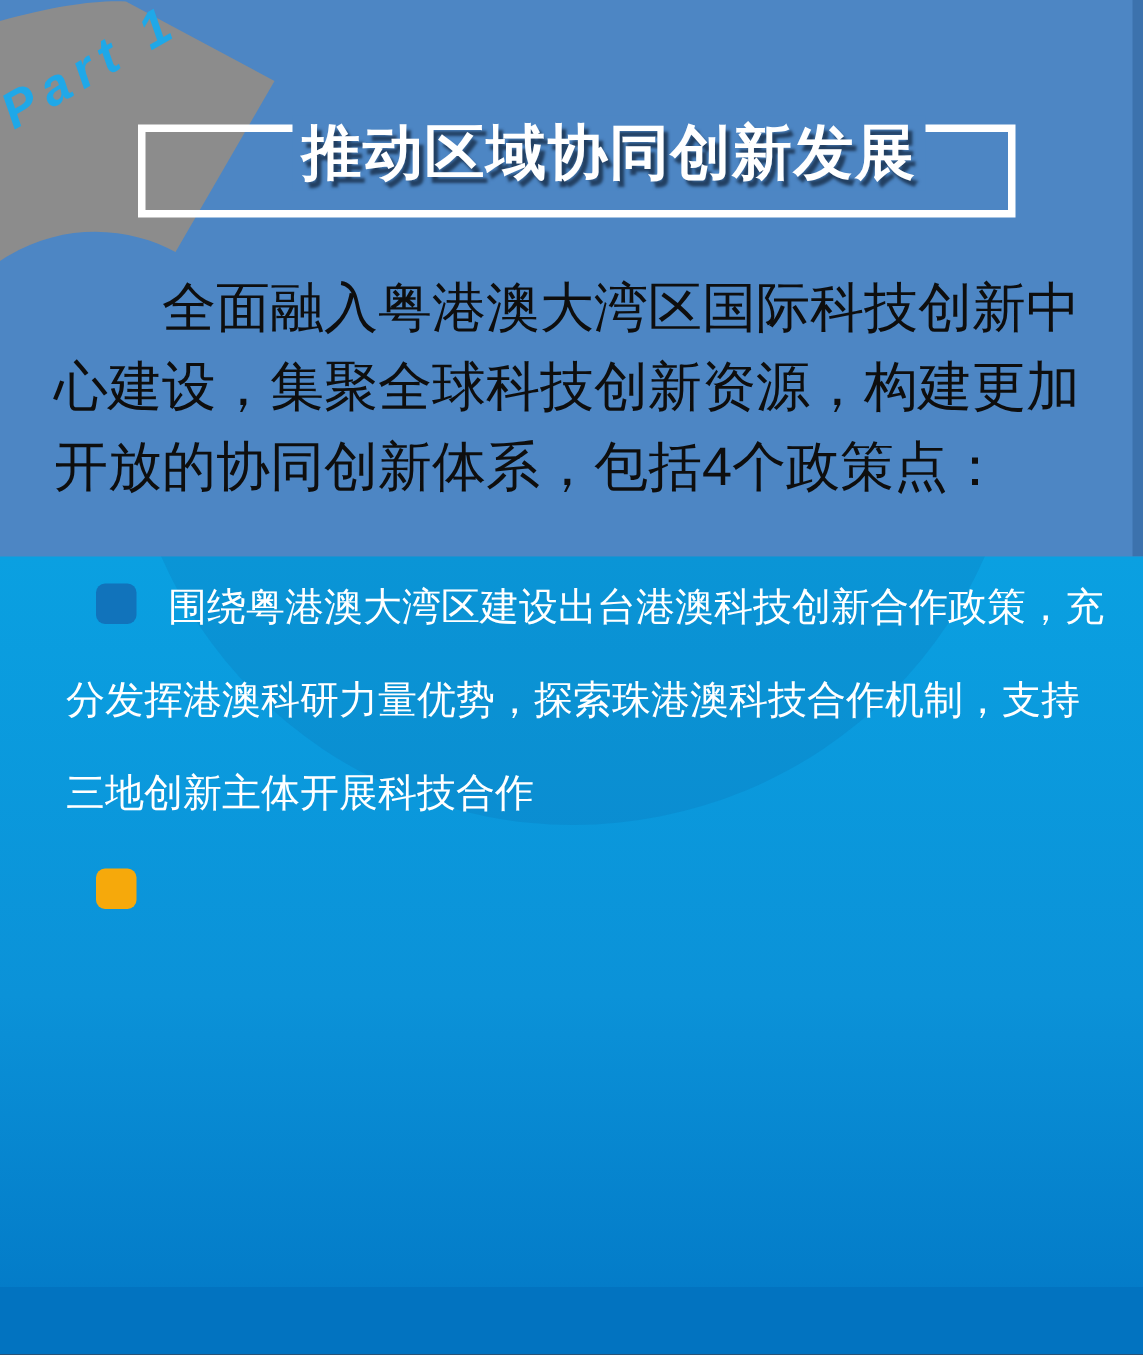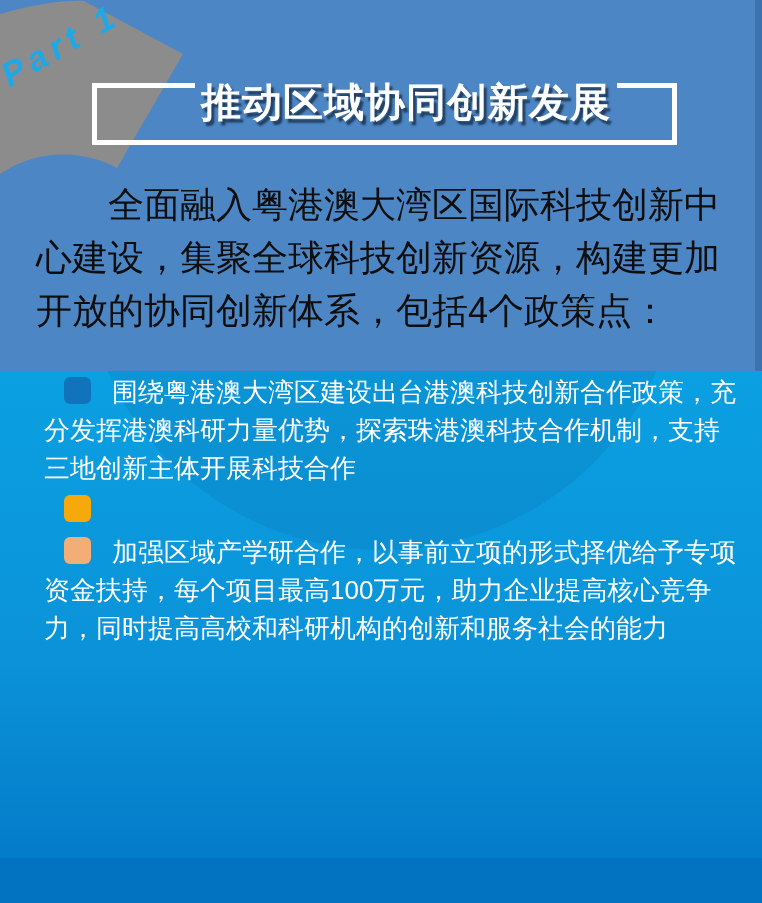--- a/index.html
+++ b/index.html
@@ -65,21 +65,21 @@
   .footer-band{
     position:absolute;left:0;bottom:0;width:762px;height:45px;
     background:#0273c0;z-index:0;
   }
   .policy-list{
     position:relative;z-index:1;
     padding:2px 20px 0 44px;
   }
   .policy-item{
     margin:0 0 4px 0;
-    font-size:26px;line-height:38px;
+    font-size:26px;line-height:62px;
     color:#ffffff;letter-spacing:0;
   }
   .bullet-square{
     display:inline-block;width:27px;height:27px;
     border-radius:6px;
     margin:0 21px 0 20px;
     vertical-align:-3px;
   }
 </style>
 </head>
@@ -115,19 +115,16 @@
 
       <p class="policy-item">
         <span class="bullet-square" style="background-color: rgb(17, 115, 187);"></span><span>围绕粤港澳大湾区建设出台港澳科技创新合作政策，充分发挥港澳科研力量优势，探索珠港澳科技合作机制，支持三地创新主体开展科技合作</span>
       </p>
 
       <p class="policy-item">
         <span class="bullet-square" style="background-color: rgb(246, 169, 11);"></span>
       </p>
 
 
-      <p class="policy-item">
-        <span class="bullet-square" style="background-color: rgb(242, 174, 118);"></span><span>加强区域产学研合作，以事前立项的形式择优给予专项资金扶持，每个项目最高100万元，助力企业提高核心竞争力，同时提高高校和科研机构的创新和服务社会的能力</span>
-      </p>
 
     </div>
   </div>
 </div>
 
 </body></html>

